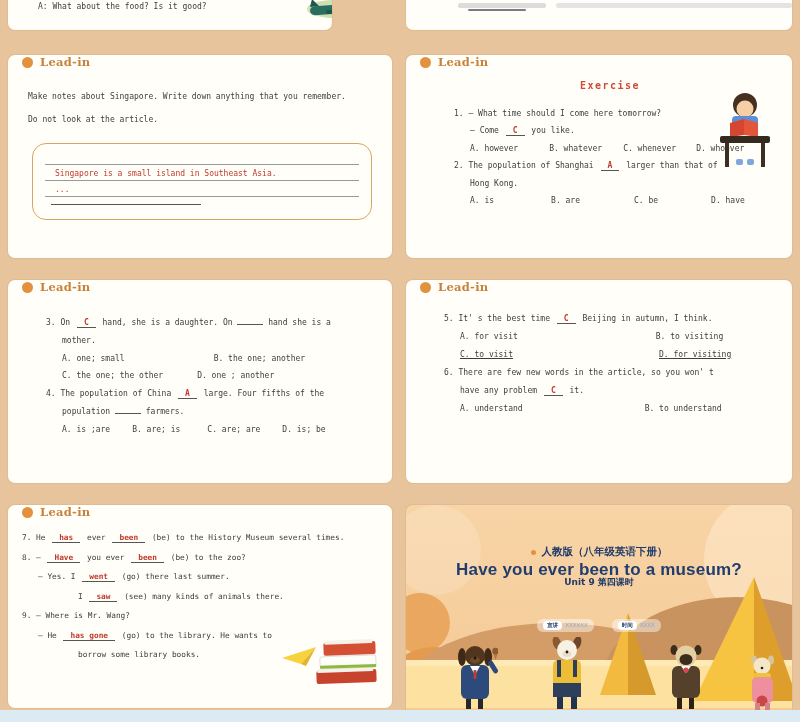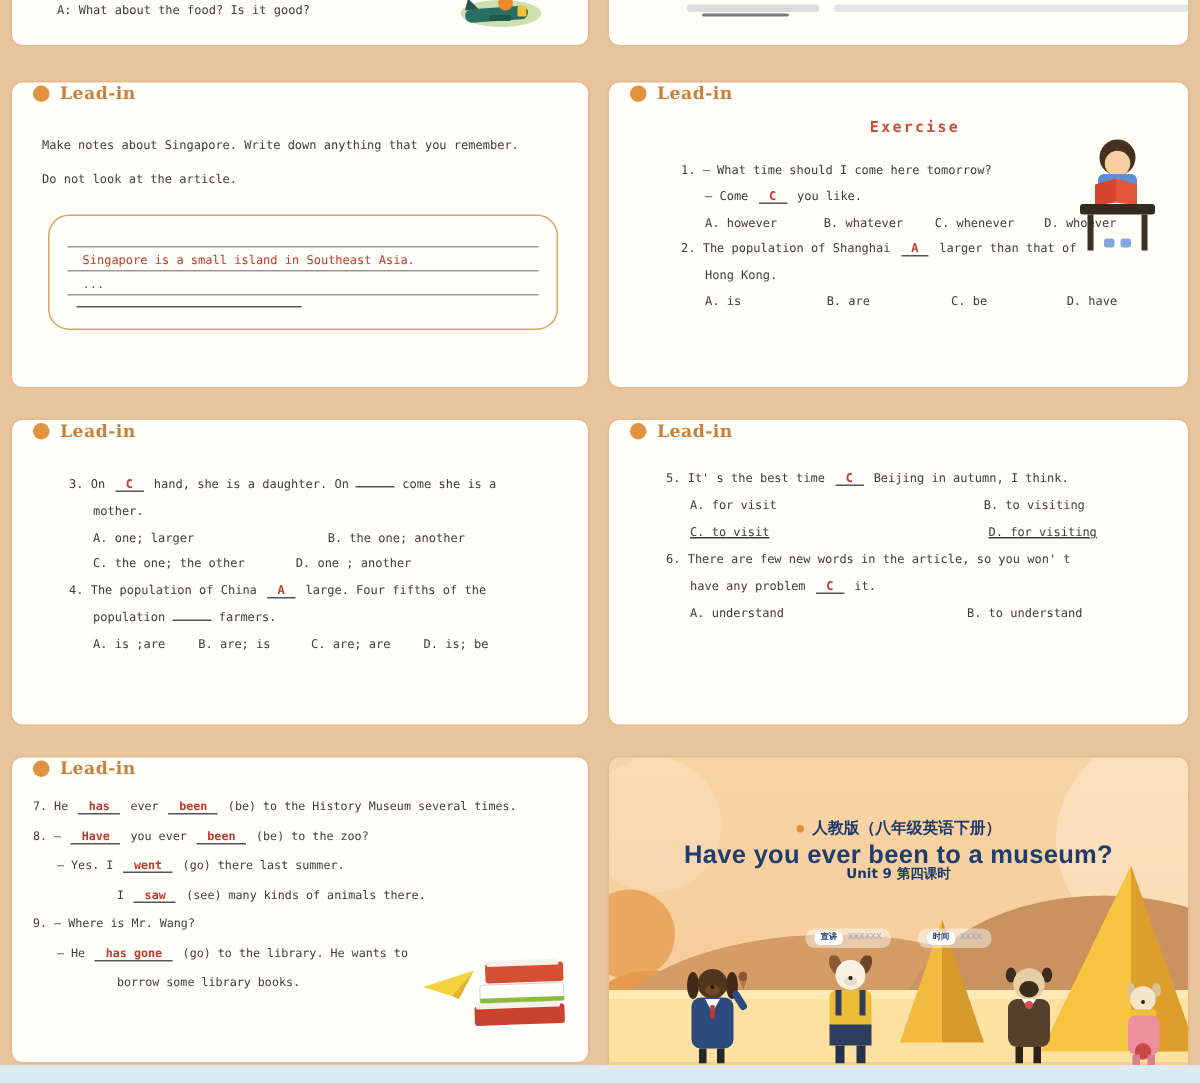--- a/index.html
+++ b/index.html
@@ -55,21 +55,21 @@
   .bval{font-size:5.5px;color:#93a9c9;line-height:7px;}
   .dog{position:absolute;}
   .bottom-strip{position:absolute;left:0;top:710px;width:800px;height:12px;background:#dceaf3;}
   .illu{position:absolute;}
 </style>
 </head>
 <body>
 
 <div class="canvas">
 
-  <div class="card partial" style="left:8px;width:384px;">
+  <div class="card partial" style="left:8px;width:324px;">
     <div class="pl-text mono">A: What about the food? Is it good?</div>
     <svg class="illu" style="left:288px;top:-4px" width="72" height="30" viewBox="0 0 72 30">
       <ellipse cx="38" cy="13" rx="27" ry="9" fill="#cfe0b0"></ellipse>
       <polygon points="16,3 23,10 14,11" fill="#1f574d"></polygon>
       <rect x="14" y="9" width="42" height="9" rx="4.5" fill="#2a6e62" transform="rotate(-4 35 13)"></rect>
       <rect x="30" y="14" width="15" height="4" rx="2" fill="#1f574d"></rect>
       <circle cx="41" cy="6" r="5" fill="#f08c28"></circle>
       <rect x="49" y="8" width="6" height="7" rx="1" fill="#f2c238"></rect>
     </svg>
   </div>
@@ -123,23 +123,23 @@
       <rect x="41" y="70" width="7" height="6" rx="2" fill="#7da7dd"></rect>
     </svg>
   </div>
 
   <div class="card" style="left:8px;top:280px;width:384px;height:203px;">
     <div class="leadhead">
       <span class="leaddot"></span>
       <span class="leadtxt">Lead-in</span>
     </div>
     <div class="lines lines-ex2">
-        <div class="line"><span class="t">3. On </span><span class="ans">C</span><span class="t"> hand, she is a daughter. On </span><span class="blank" style="width: 26px;"></span><span class="t"> come she is a</span></div>
+        <div class="line"><span class="t">3. On </span><span class="ans">C</span><span class="t"> hand, she is a daughter. On </span><span class="blank" style="width: 26px;"></span><span class="t"> hand she is a</span></div>
         <div class="line" style="margin-left: 16px;"><span class="t">mother.</span></div>
-        <div class="line" style="margin-left: 16px;"><span class="t">A. one; larger</span><span class="gap" style="width: 89px;"></span><span class="t">B. the one; another</span></div>
+        <div class="line" style="margin-left: 16px;"><span class="t">A. one; small</span><span class="gap" style="width: 89px;"></span><span class="t">B. the one; another</span></div>
         <div class="line" style="margin-left: 16px;"><span class="t">C. the one; the other</span><span class="gap" style="width: 34px;"></span><span class="t">D. one ; another</span></div>
         <div class="line"><span class="t">4. The population of China </span><span class="ans">A</span><span class="t"> large. Four fifths of the</span></div>
         <div class="line" style="margin-left: 16px;"><span class="t">population </span><span class="blank" style="width: 26px;"></span><span class="t"> farmers.</span></div>
         <div class="line" style="margin-left: 16px;"><span class="t">A. is ;are</span><span class="gap" style="width: 22px;"></span><span class="t">B. are; is</span><span class="gap" style="width: 27px;"></span><span class="t">C. are; are</span><span class="gap" style="width: 22px;"></span><span class="t">D. is; be</span></div>
       </div>
   </div>
 
   <div class="card" style="left:406px;top:280px;width:386px;height:203px;">
     <div class="leadhead">
       <span class="leaddot"></span>

